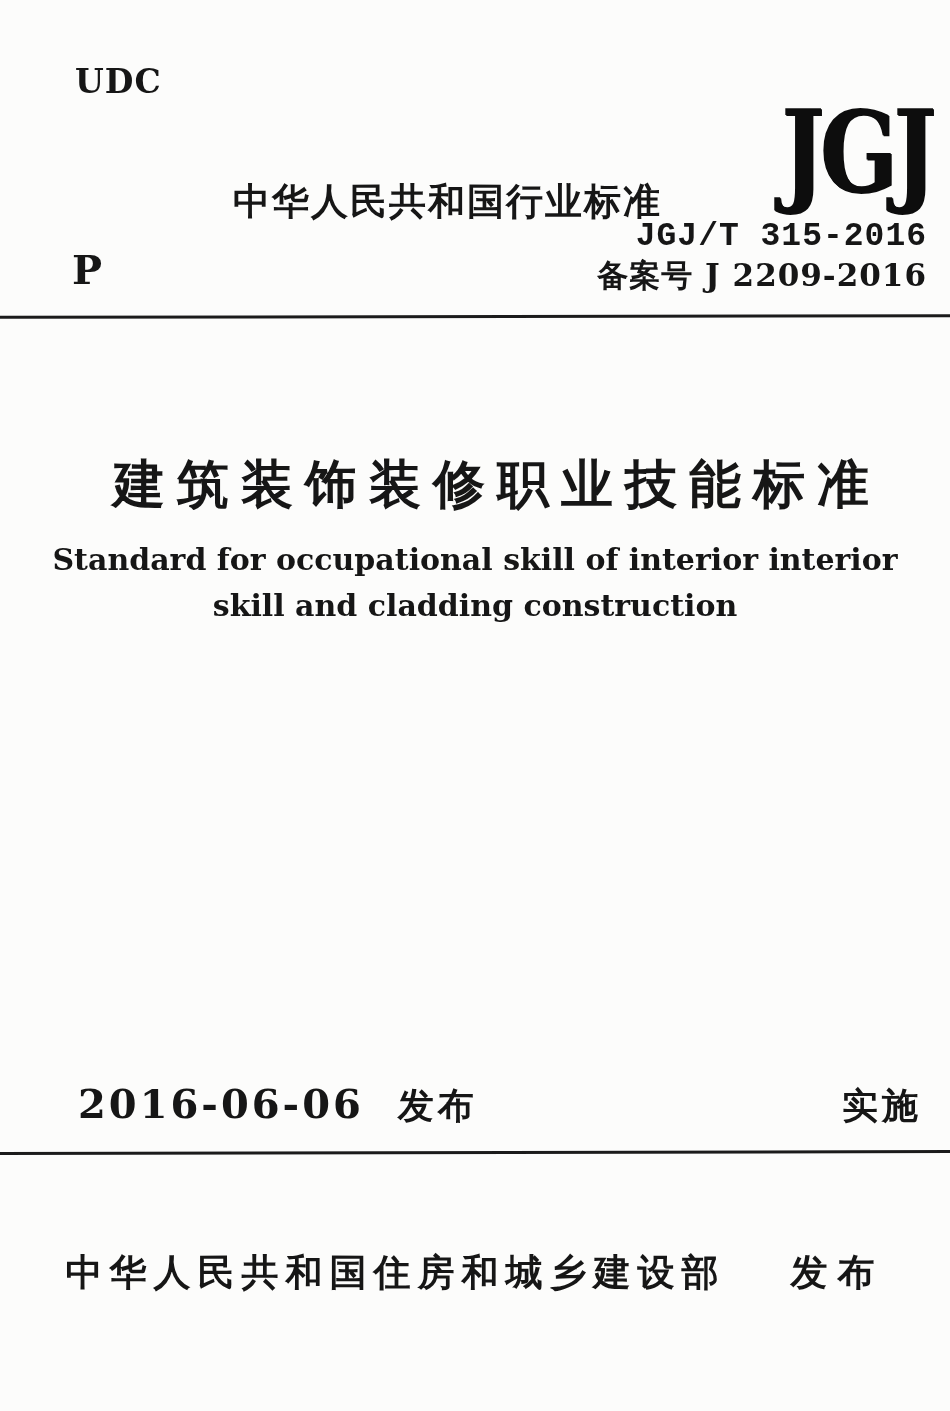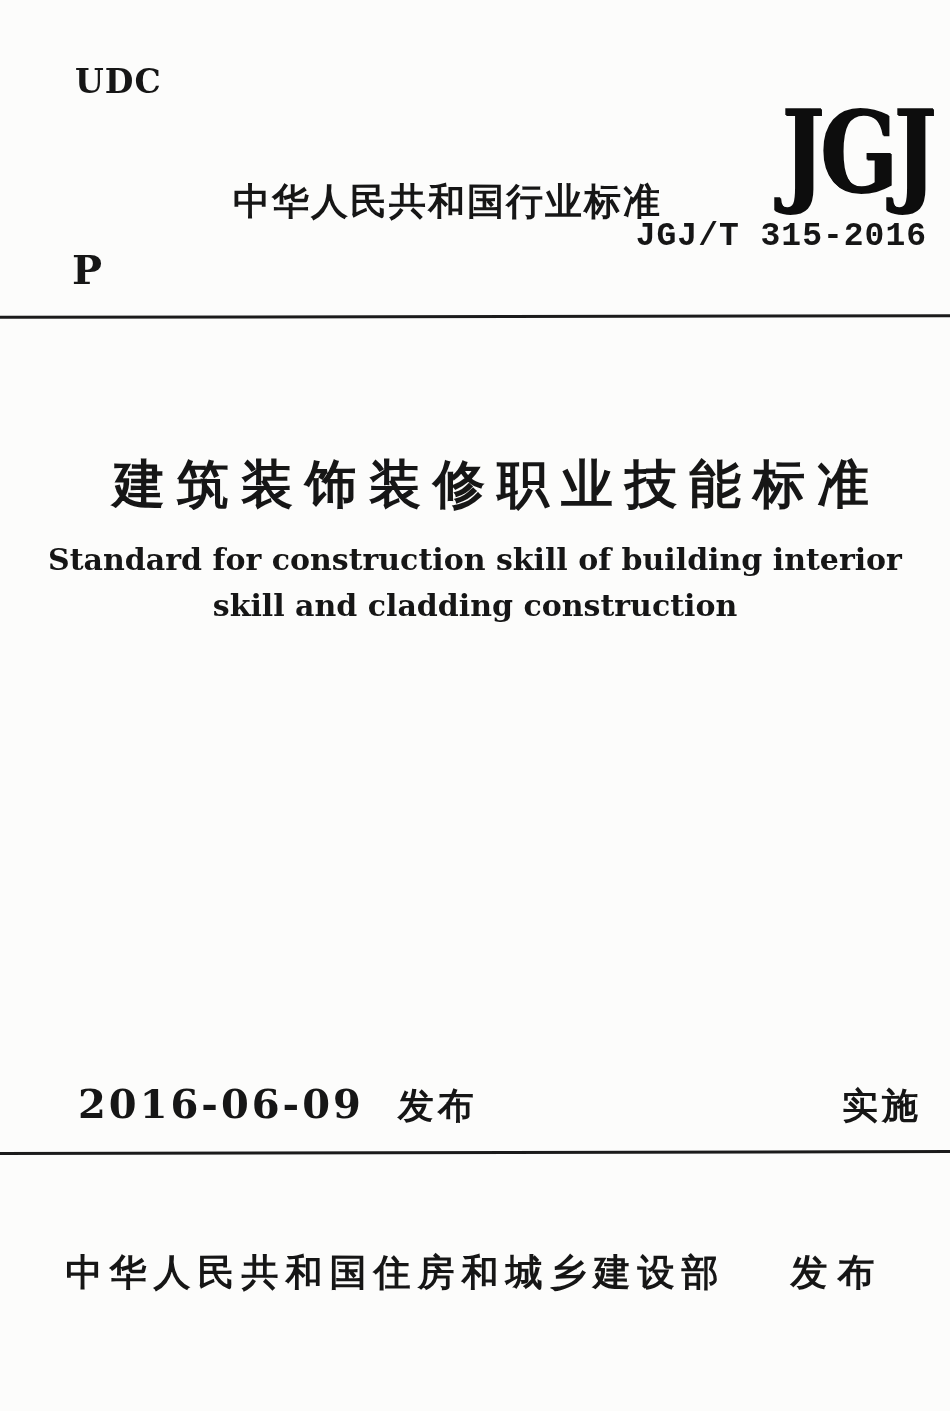--- a/index.html
+++ b/index.html
@@ -163,36 +163,37 @@
 <div class="page">
 
   <div class="udc">UDC</div>
 
   <div class="category">中华人民共和国行业标准</div>
 
   <div class="logo">JGJ</div>
 
   <div class="numbers">
     <div class="std-no">JGJ/T 315-2016</div>
+    <div class="rec-no">备案号 J 2209-2016</div>
   </div>
 
   <div class="pcode">P</div>
 
   <div class="rule rule-top"></div>
 
   <div class="title-cn">建筑装饰装修职业技能标准</div>
 
   <div class="title-en">
-    <div>Standard for construction skill of building interior</div>
+    <div>Standard for occupational skill of interior interior</div>
     <div>skill and cladding construction</div>
   </div>
 
   <div class="dates">
     <div class="date-item">
-      <span class="date-value">2016-06-09</span>
+      <span class="date-value">2016-06-06</span>
       <span class="date-label">发布</span>
     </div>
     <div class="date-item">
       <span class="date-label">实施</span>
     </div>
   </div>
 
   <div class="rule rule-bottom"></div>
 
   <div class="publisher-row">

